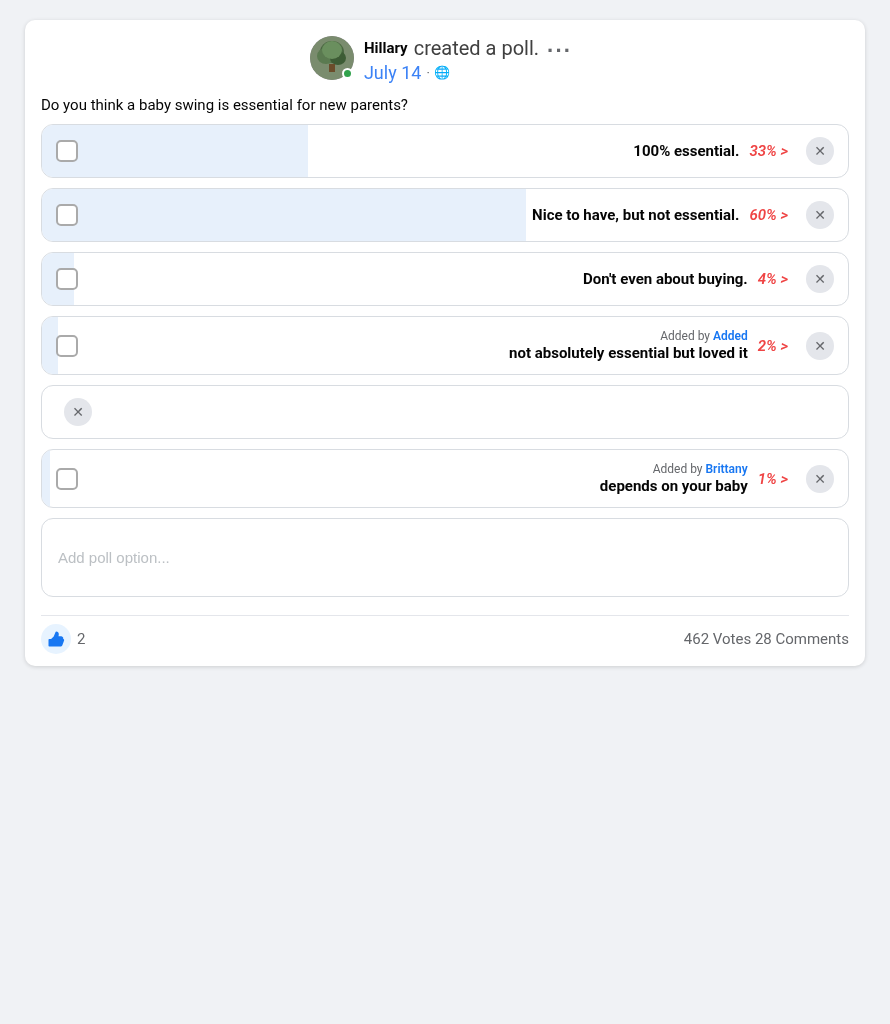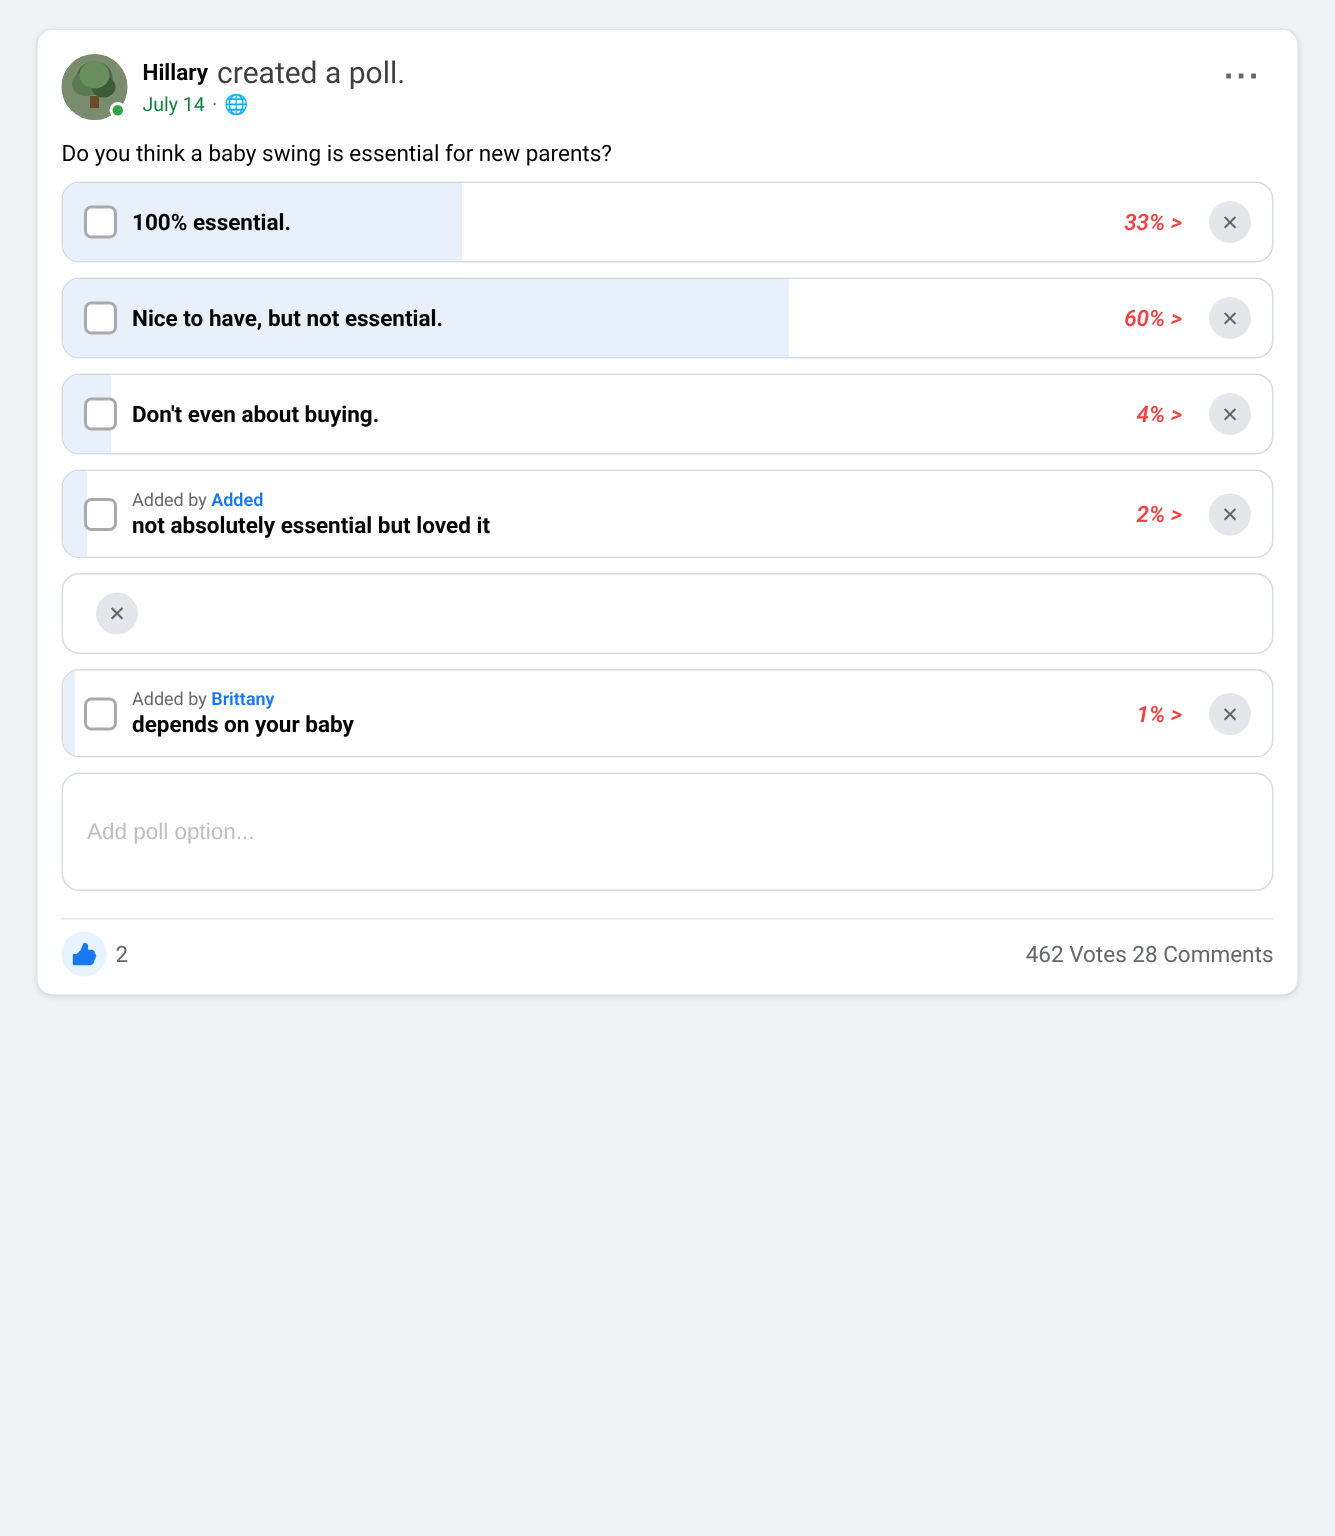--- a/index.html
+++ b/index.html
@@ -16,21 +16,21 @@
       background: #fff;
       border-radius: 10px;
       box-shadow: 0 1px 4px rgba(0,0,0,0.15);
       width: 840px;
       padding: 16px 16px 12px 16px;
     }
     
     .header {
       display: flex;
       align-items: flex-start;
-      justify-content: space-between;
+      justify-content: center;
       margin-bottom: 12px;
     }
     .header-left {
       display: flex;
       align-items: flex-start;
       gap: 10px;
     }
     .avatar-wrap {
       position: relative;
       width: 44px;
@@ -80,22 +80,22 @@
       font-size: 20px;
       color: #404040;
     }
     .meta-row {
       display: flex;
       align-items: center;
       gap: 5px;
       margin-top: 2px;
     }
     .meta-date {
-      font-size: 13px;
-      color: #15803d;
+      font-size: 18px;
+      color: #3b82f6;
     }
     .meta-dot {
       font-size: 13px;
       color: #65676b;
     }
     .globe-icon {
       color: #65676b;
       font-size: 13px;
     }
     .more-btn {
@@ -165,20 +165,21 @@
     .checkbox {
       width: 22px;
       height: 22px;
       border: 2px solid #aaa;
       border-radius: 5px;
       flex-shrink: 0;
       background: #fff;
     }
     .option-label-wrap {
       flex: 1;
+      text-align: right;
     }
     .added-by {
       font-size: 12px;
       color: #65676b;
       margin-bottom: 1px;
     }
     .added-by-name {
       color: #1877f2;
       font-weight: 600;
     }

